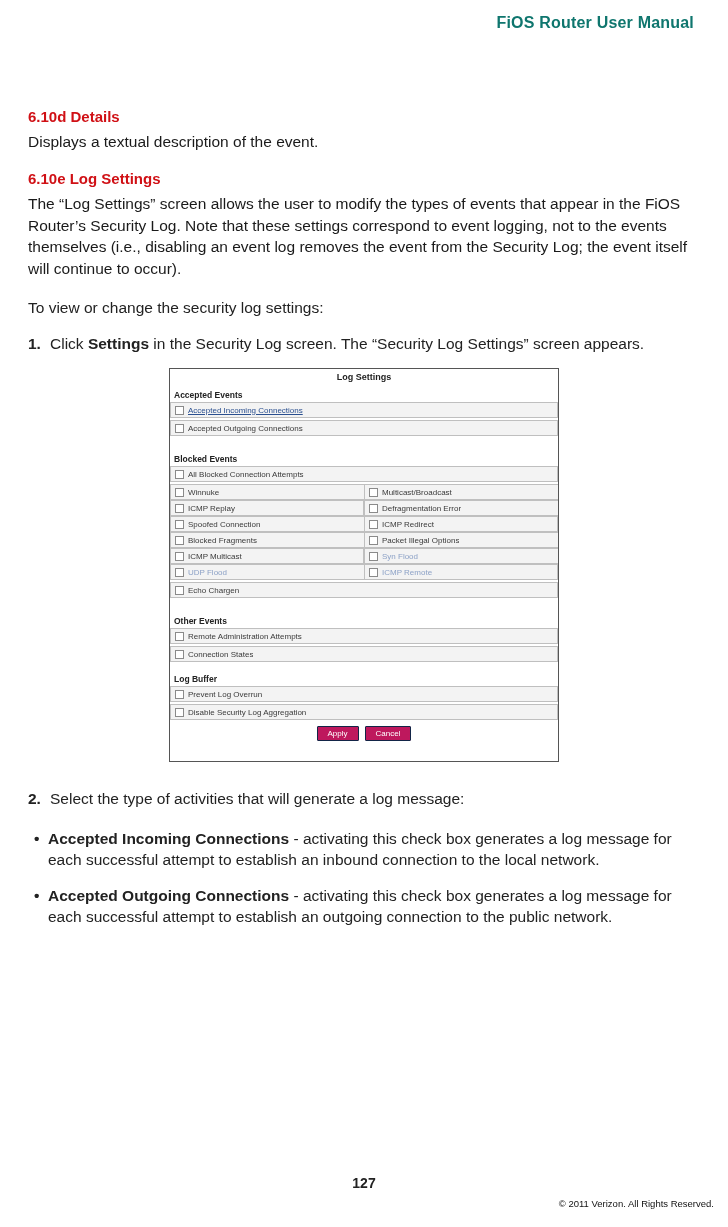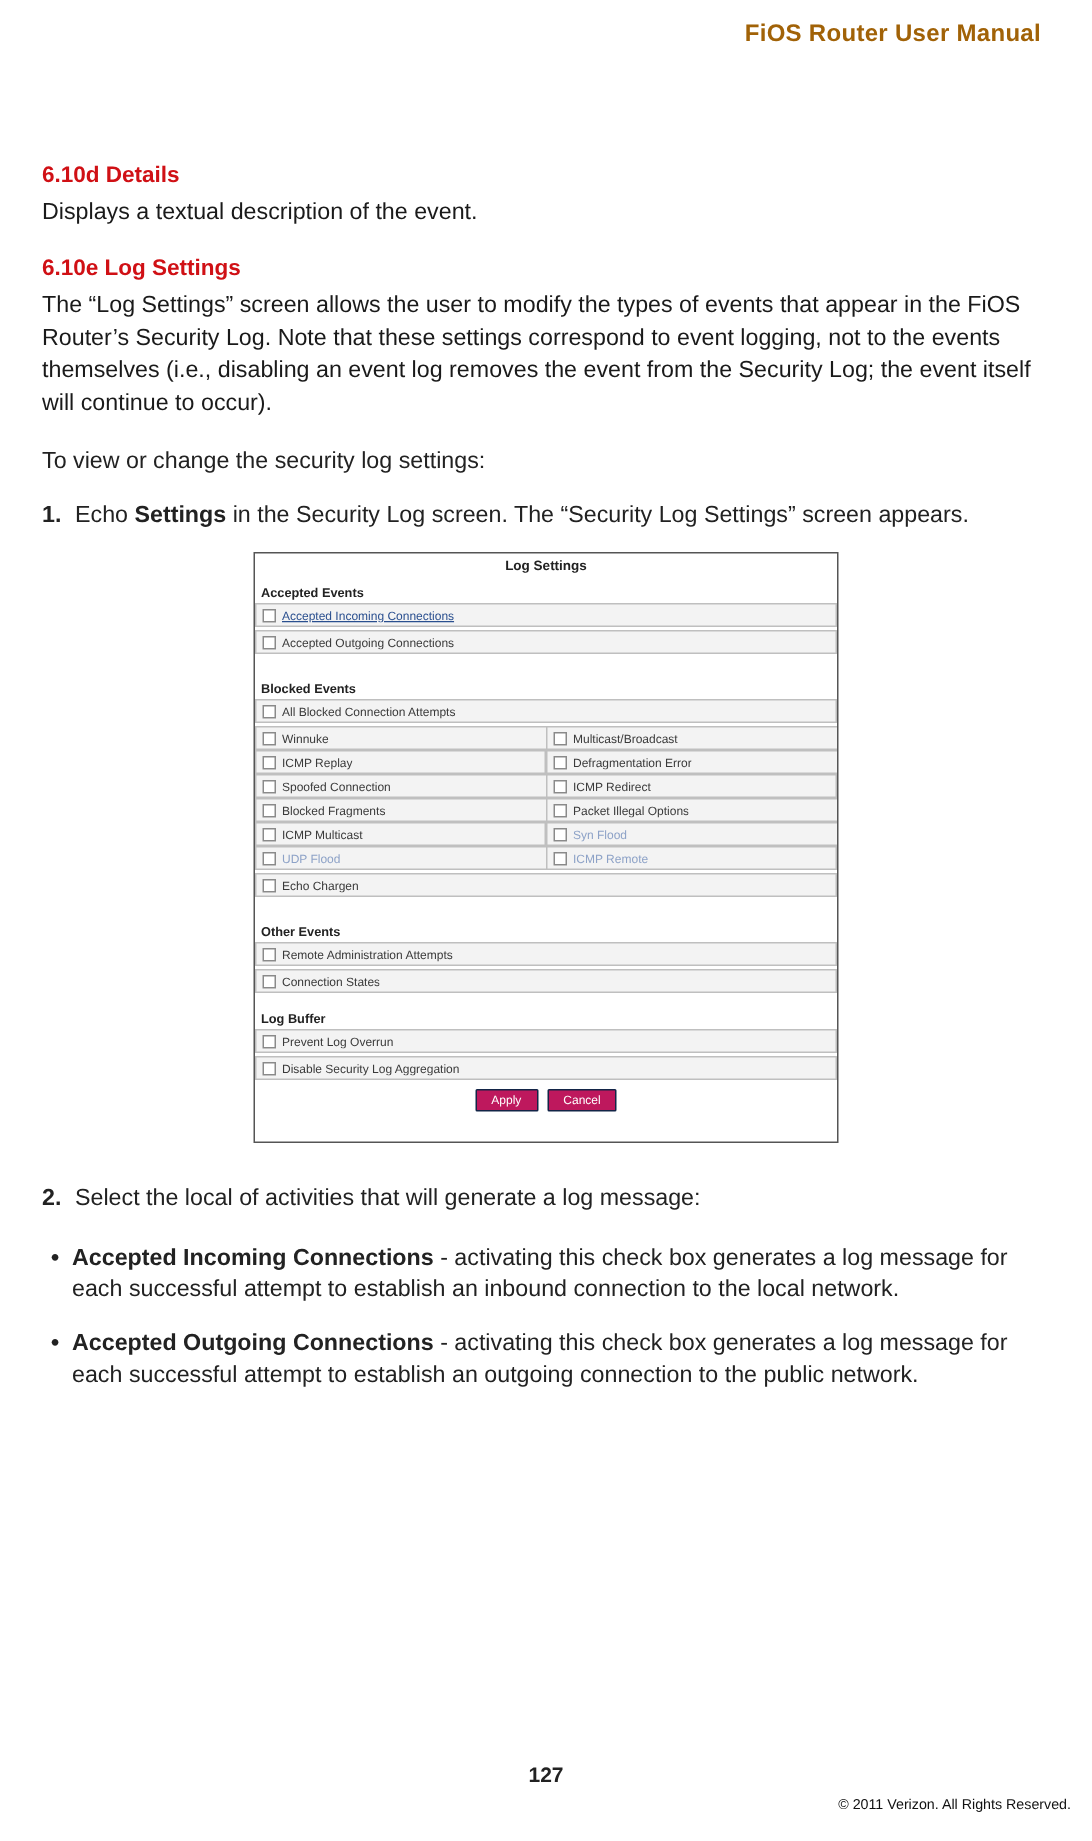--- a/index.html
+++ b/index.html
@@ -1,18 +1,18 @@
 <!DOCTYPE html>
 <html><head>
 <meta charset="utf-8">
 <style>
   * { box-sizing: border-box; margin: 0; padding: 0; }
   html, body { width: 728px; height: 1227px; background: #fff; font-family: "Myriad Pro", "Segoe UI", Arial, sans-serif; color: #222; }
   .page { position: relative; width: 728px; height: 1227px; padding: 16px 28px 0 28px; }
-  .doc-title { position: absolute; top: 14px; right: 34px; font-size: 16px; font-weight: 800; color: #a16207; letter-spacing: 0.2px; }
+  .doc-title { position: absolute; top: 14px; right: 34px; font-size: 16px; font-weight: 800; color: #0f766e; letter-spacing: 0.2px; }
   .body-area { margin-top: 92px; }
   .sec-head { color: #d01015; font-weight: 700; font-size: 15px; margin-bottom: 6px; }
   .para { font-size: 15.5px; line-height: 1.38; color: #1a1a1a; margin-bottom: 18px; }
   .sec-head2 { margin-top: 22px; }
   .sec-head3 { margin-top: 10px; }
   .instr { font-size: 15.5px; line-height: 1.4; margin-bottom: 14px; }
   .step { display: flex; font-size: 15.5px; line-height: 1.4; margin-bottom: 10px; }
   .step .num { font-weight: 800; width: 22px; flex-shrink: 0; }
   .step .txt { flex: 1; }
   .step .txt .b { font-weight: 700; }
@@ -56,21 +56,21 @@
     <p class="para">Displays a textual description of the event.</p>
 
     <div class="sec-head sec-head3">6.10e  Log Settings</div>
     <p class="para">The “Log Settings” screen allows the user to modify the types of events that appear in the FiOS Router’s Security Log. Note that these settings correspond to event logging, not to the events themselves (i.e., disabling an event log removes the event from the Security Log; the event itself will continue to occur).</p>
 
     <p class="instr">To view or change the security log settings:</p>
 
     <div class="step">
       <div class="num">1.</div>
       <div class="txt">
-        <span>Echo </span><span class="b">Settings</span><span> in the Security Log screen. The “Security Log Settings” screen appears.</span>
+        <span>Click </span><span class="b">Settings</span><span> in the Security Log screen. The “Security Log Settings” screen appears.</span>
       </div>
     </div>
 
     <div class="shot-wrap">
       <div class="shot">
         <div class="shot-title">Log Settings</div>
 
         <div class="group-hdr">Accepted Events</div>
         <div class="row link">
           <span class="cb"></span>
@@ -171,21 +171,21 @@
 
         <div class="btnrow">
           <div class="btn">Apply</div>
           <div class="btn">Cancel</div>
         </div>
       </div>
     </div>
 
     <div class="step">
       <div class="num">2.</div>
-      <div class="txt">Select the local of activities that will generate a log message:</div>
+      <div class="txt">Select the type of activities that will generate a log message:</div>
     </div>
 
     <div class="space-sm"></div>
 
     <div class="bullet-item">
       <div class="dot">•</div>
       <div class="btxt">
         <span class="bold">Accepted Incoming Connections</span><span> - activating this check box generates a log message for each successful attempt to establish an inbound connection to the local network.</span>
       </div>
     </div>

